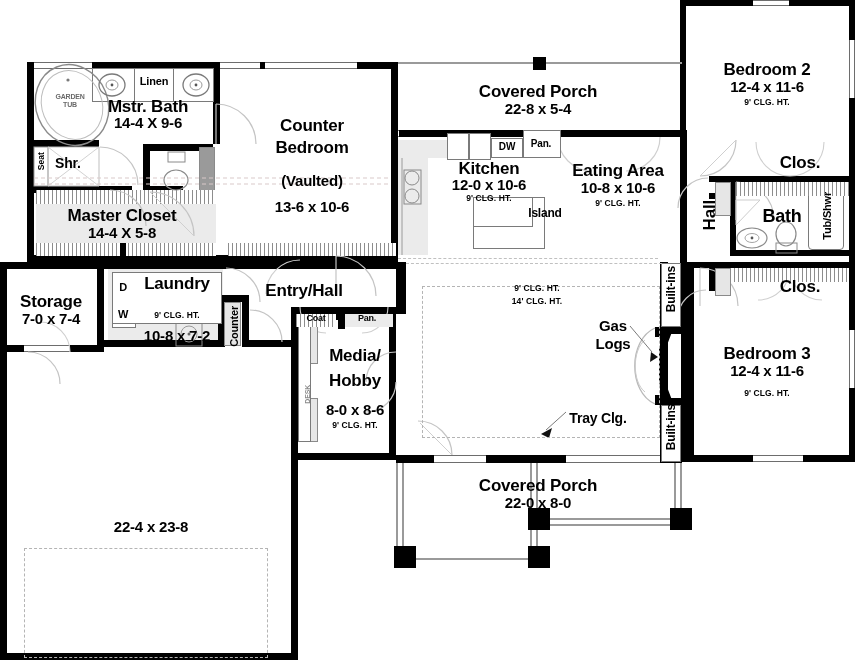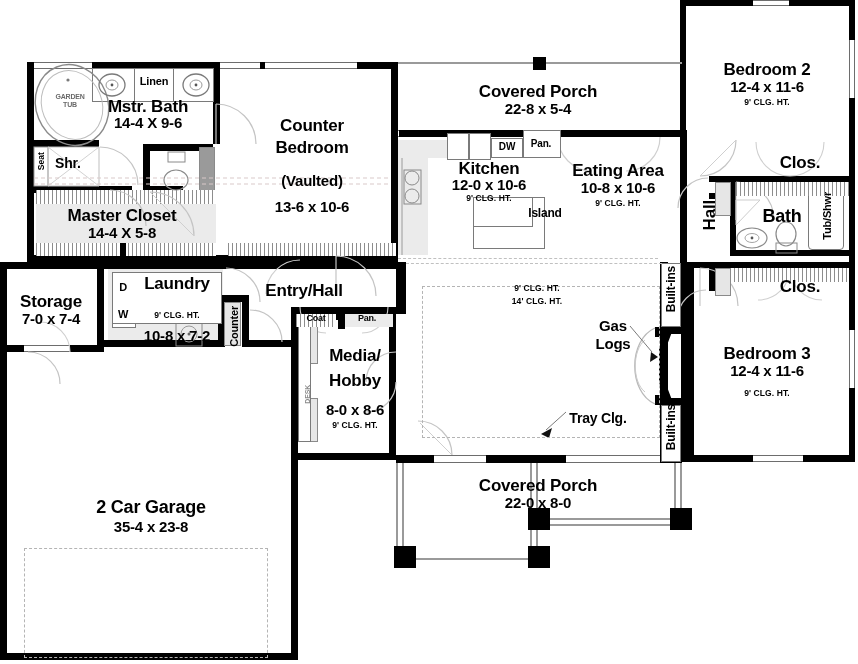--- a/index.html
+++ b/index.html
@@ -352,19 +352,18 @@
   <div class="lbl dim ctr" style="left:355px;top:401px;">8-0 x 8-6</div>
   <div class="lbl tiny ctr" style="left:355px;top:420px;">9' CLG. HT.</div>
   <div class="lbl micro vert" style="left:304px;top:385px;color:#8a8a8a;">DESK</div>
 
   <div class="lbl tiny ctr" style="left:537px;top:283px;">9' CLG. HT.</div>
   <div class="lbl tiny ctr" style="left:537px;top:296px;">14' CLG. HT.</div>
   <div class="lbl ctr" style="left:613px;top:317px;font-size:15px;">Gas</div>
   <div class="lbl ctr" style="left:613px;top:335px;font-size:15px;">Logs</div>
   <div class="lbl ctr" style="left:598px;top:410px;font-size:14px;">Tray Clg.</div>
 
-  <div class="lbl ctr" style="left:151px;top:497px;font-size:18px;">2 Car Garage</div>
-  <div class="lbl dim ctr" style="left:151px;top:518px;">35-4 x 23-8</div>
+  <div class="lbl dim ctr" style="left:151px;top:518px;">22-4 x 23-8</div>
 
   <div class="lbl name ctr" style="left:538px;top:476px;">Covered Porch</div>
   <div class="lbl dim ctr" style="left:538px;top:494px;">22-0 x 8-0</div>
 
 </div>
 
 </body></html>

